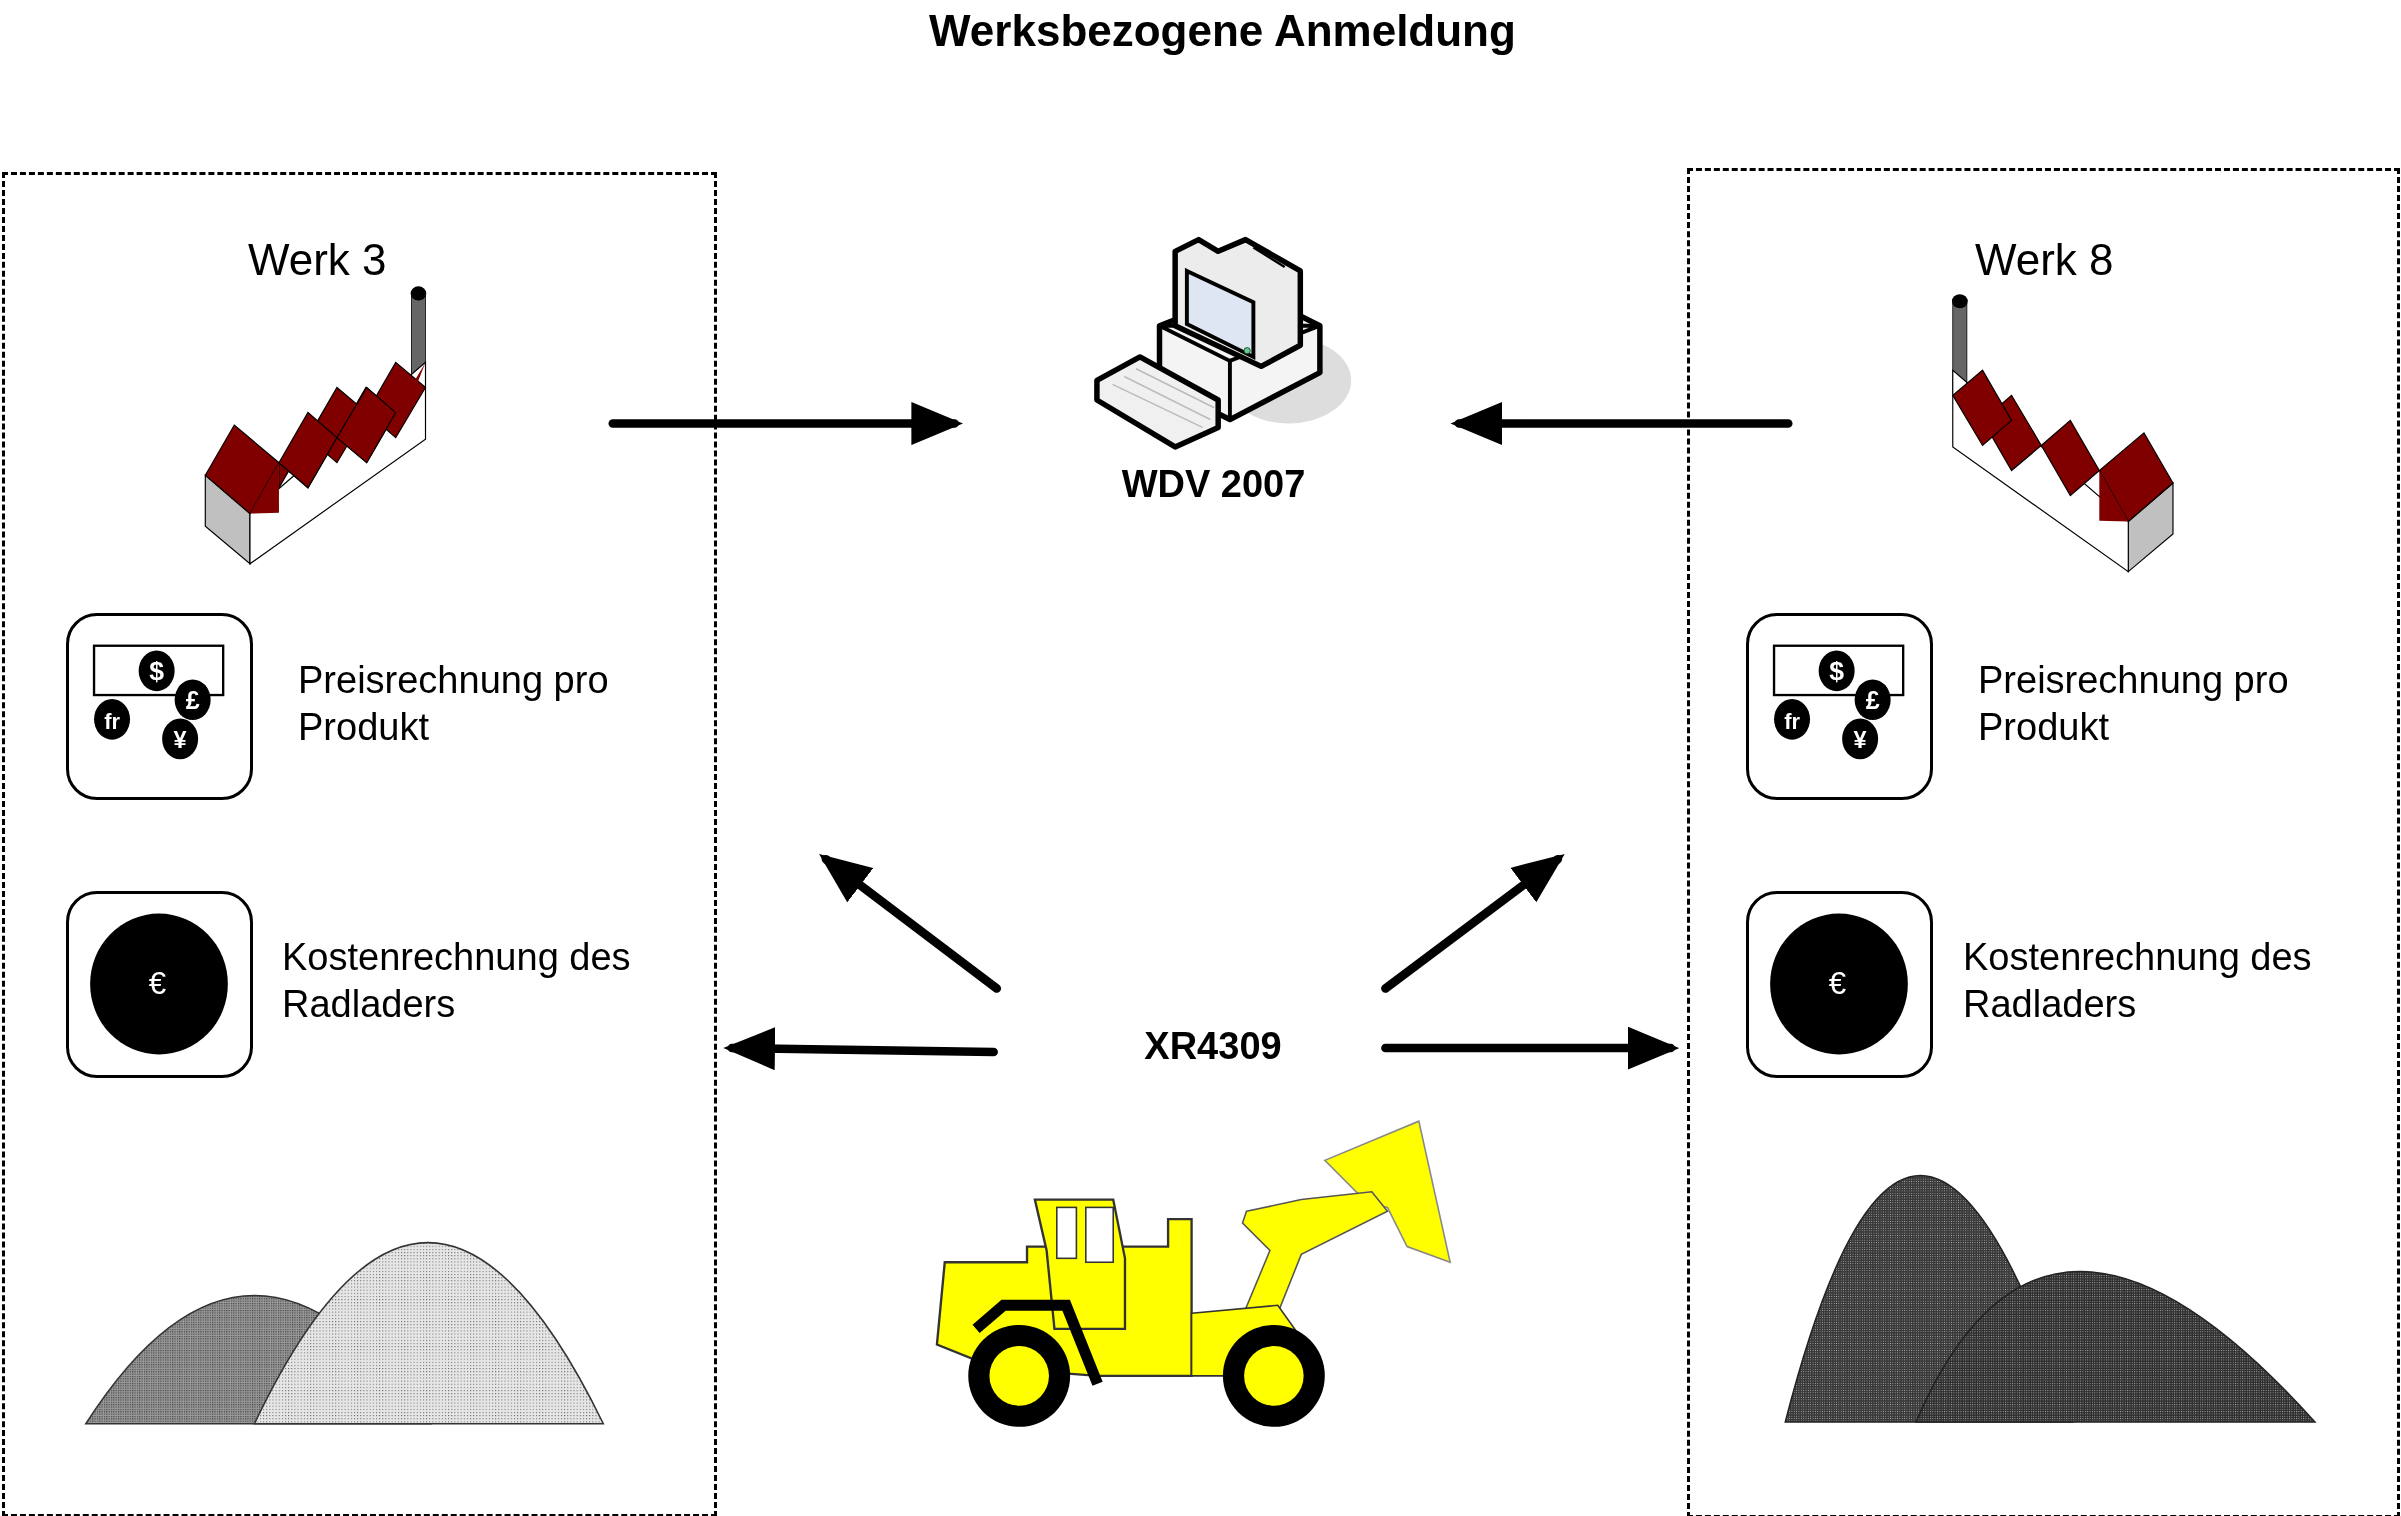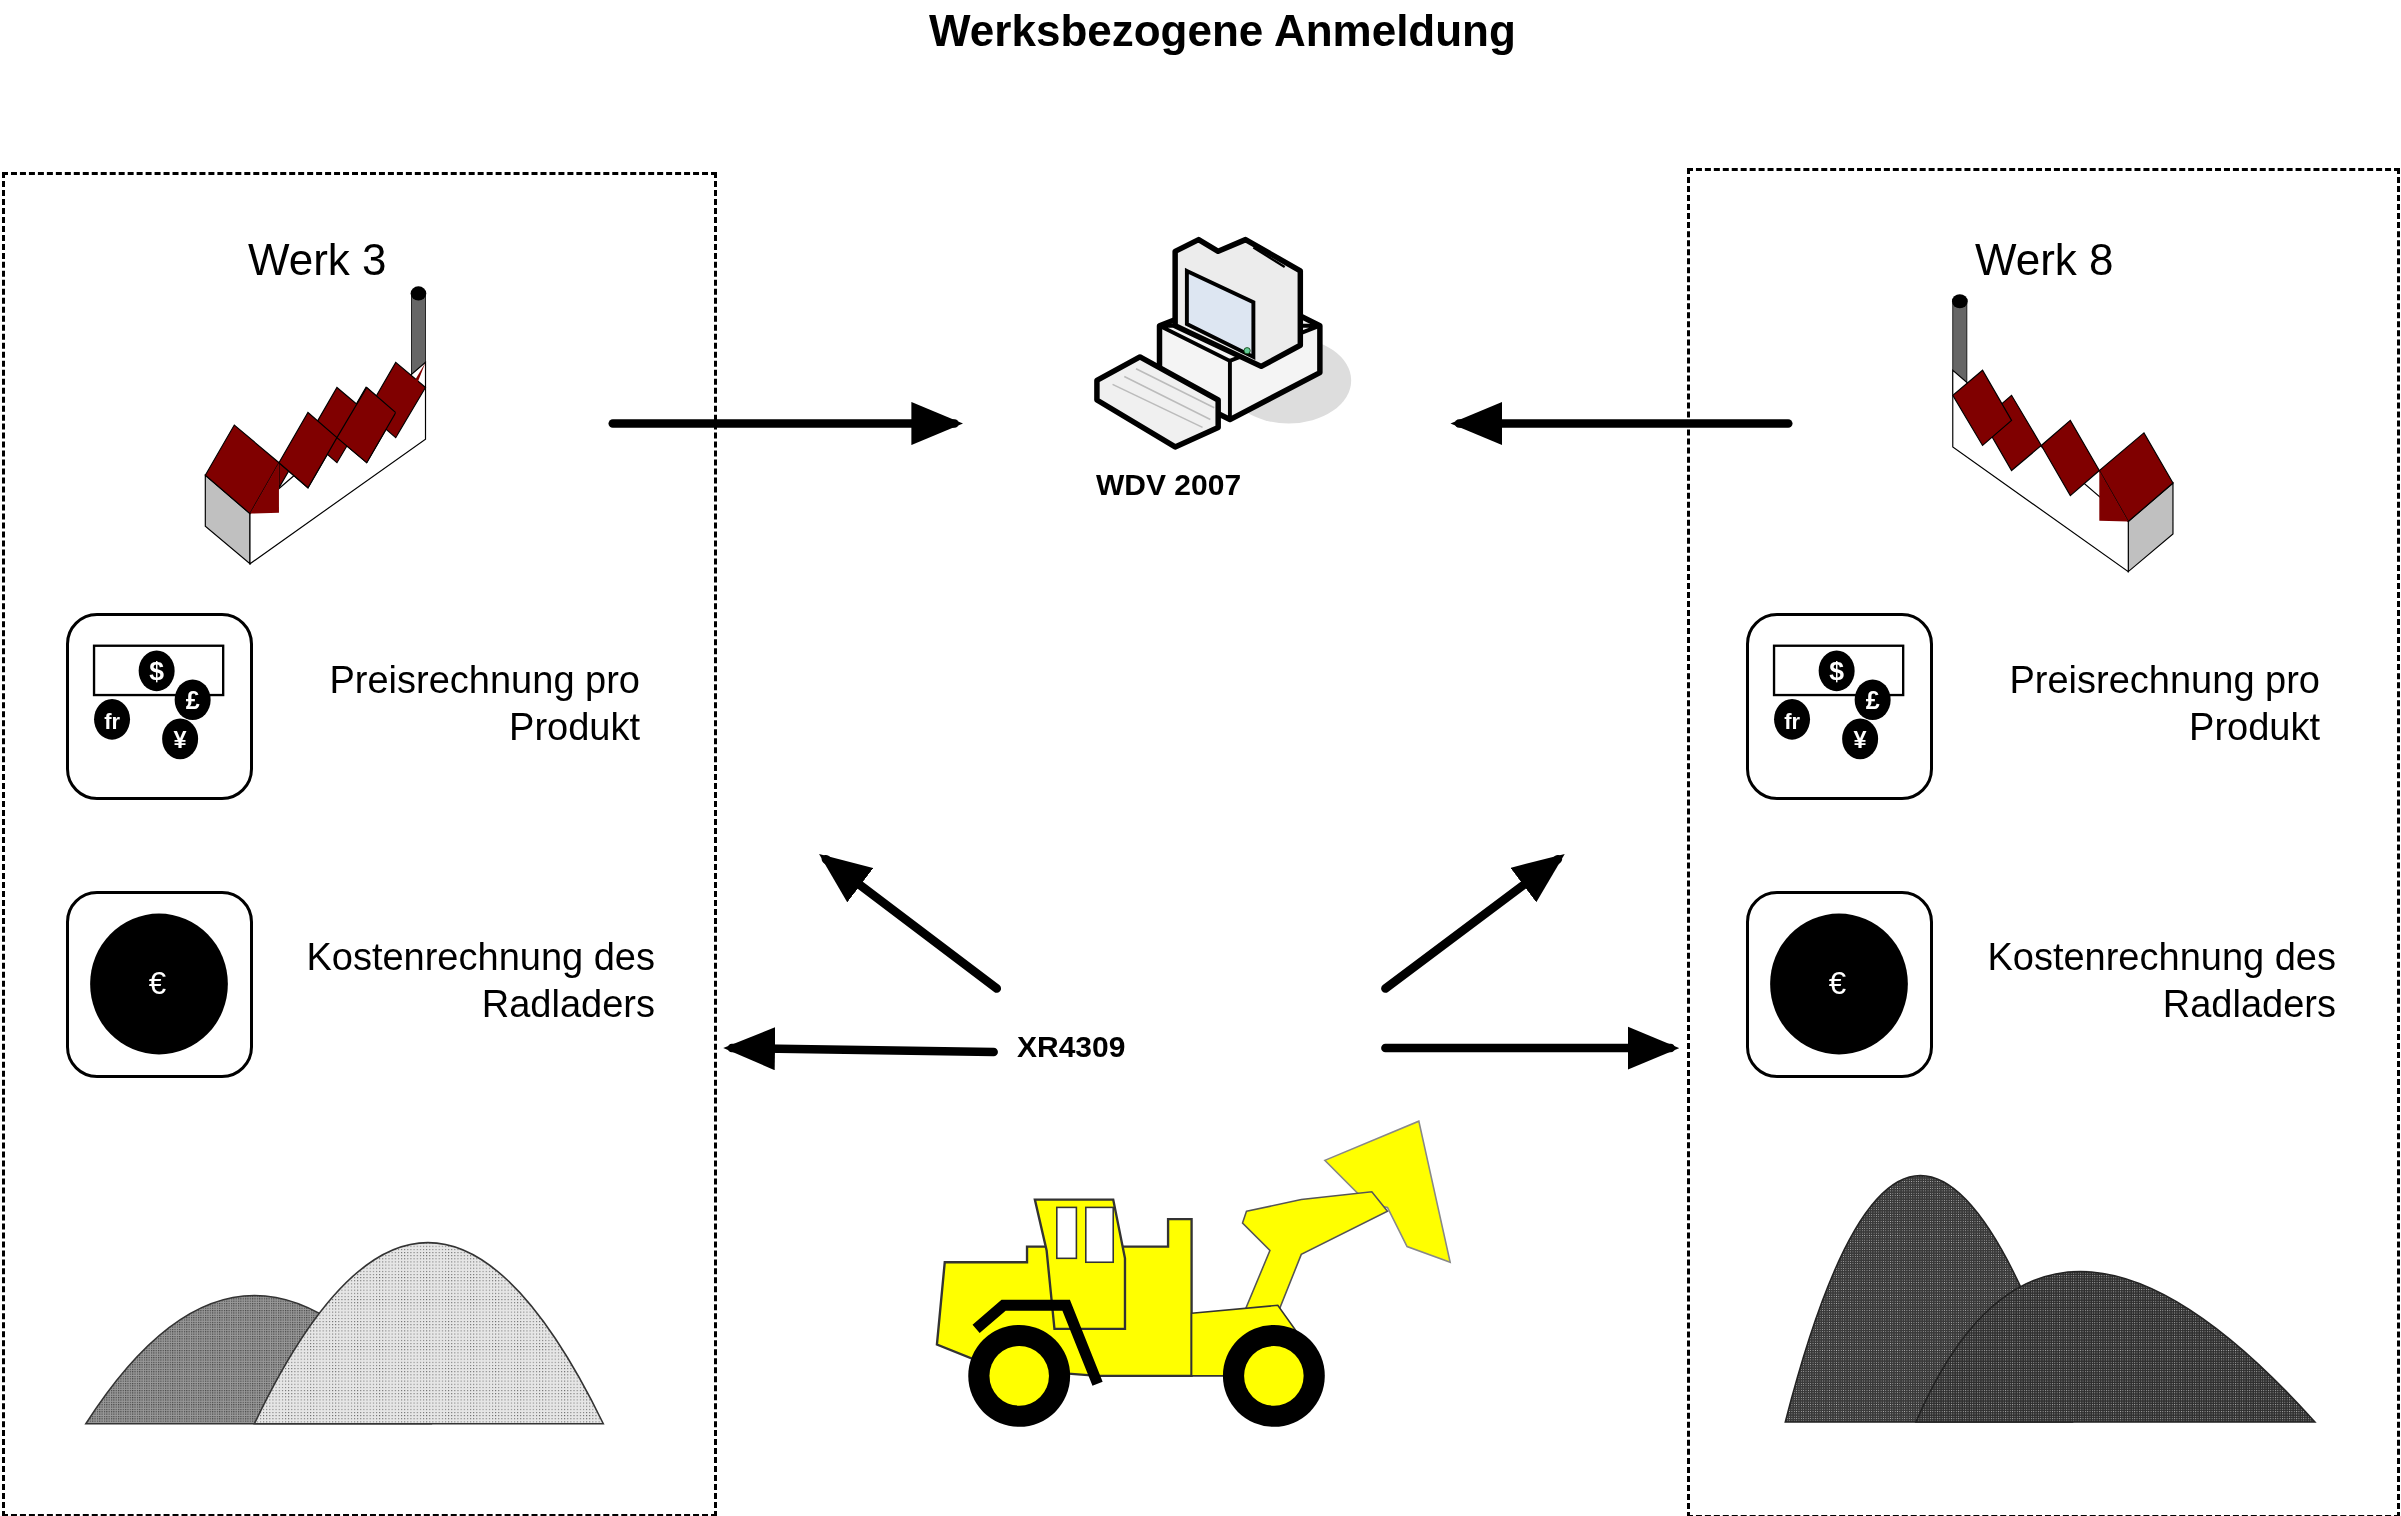--- a/index.html
+++ b/index.html
@@ -1,22 +1,22 @@
 <!DOCTYPE html>
 <html style="font-size:12.5px"><head>
 <meta charset="utf-8">
 <style>
   html, body { margin: 0; padding: 0; background: #ffffff; }
   body { width: 2401px; height: 1517px; position: relative; overflow: hidden;
          font-family: "Liberation Sans", "DejaVu Sans", sans-serif; color: #000; }
   .abs { position: absolute; }
   #title { left: 0; width: 2445px; top: 6.3px; text-align: center; font-weight: bold; font-size: 44px; }
   .werk-label { font-size: 44px; white-space: nowrap; }
-  .caption { font-size: 38px; line-height: 47px; text-align: right; white-space: nowrap; }
-  .bold-caption { font-size: 30px; font-weight: bold; line-height: 47px; white-space: nowrap; }
+  .caption { font-size: 38px; line-height: 47px; text-align: left; white-space: nowrap; }
+  .bold-caption { font-size: 38px; font-weight: bold; line-height: 47px; text-align: center; white-space: nowrap; }
   .dashed-box { border: 3.1px dashed #000; box-sizing: border-box; }
   .icon-box { border: 3.1px solid #000; border-radius: 31px; box-sizing: border-box; background: #fff; }
   svg.layer { position: absolute; left: 0; top: 0; }
 </style>
 </head>
 <body>
 
 <div id="title" class="abs">Werksbezogene Anmeldung</div>
 
 <div class="abs dashed-box" style="left:1.6px; top:172px; width:715px; height:1345px;"></div>

